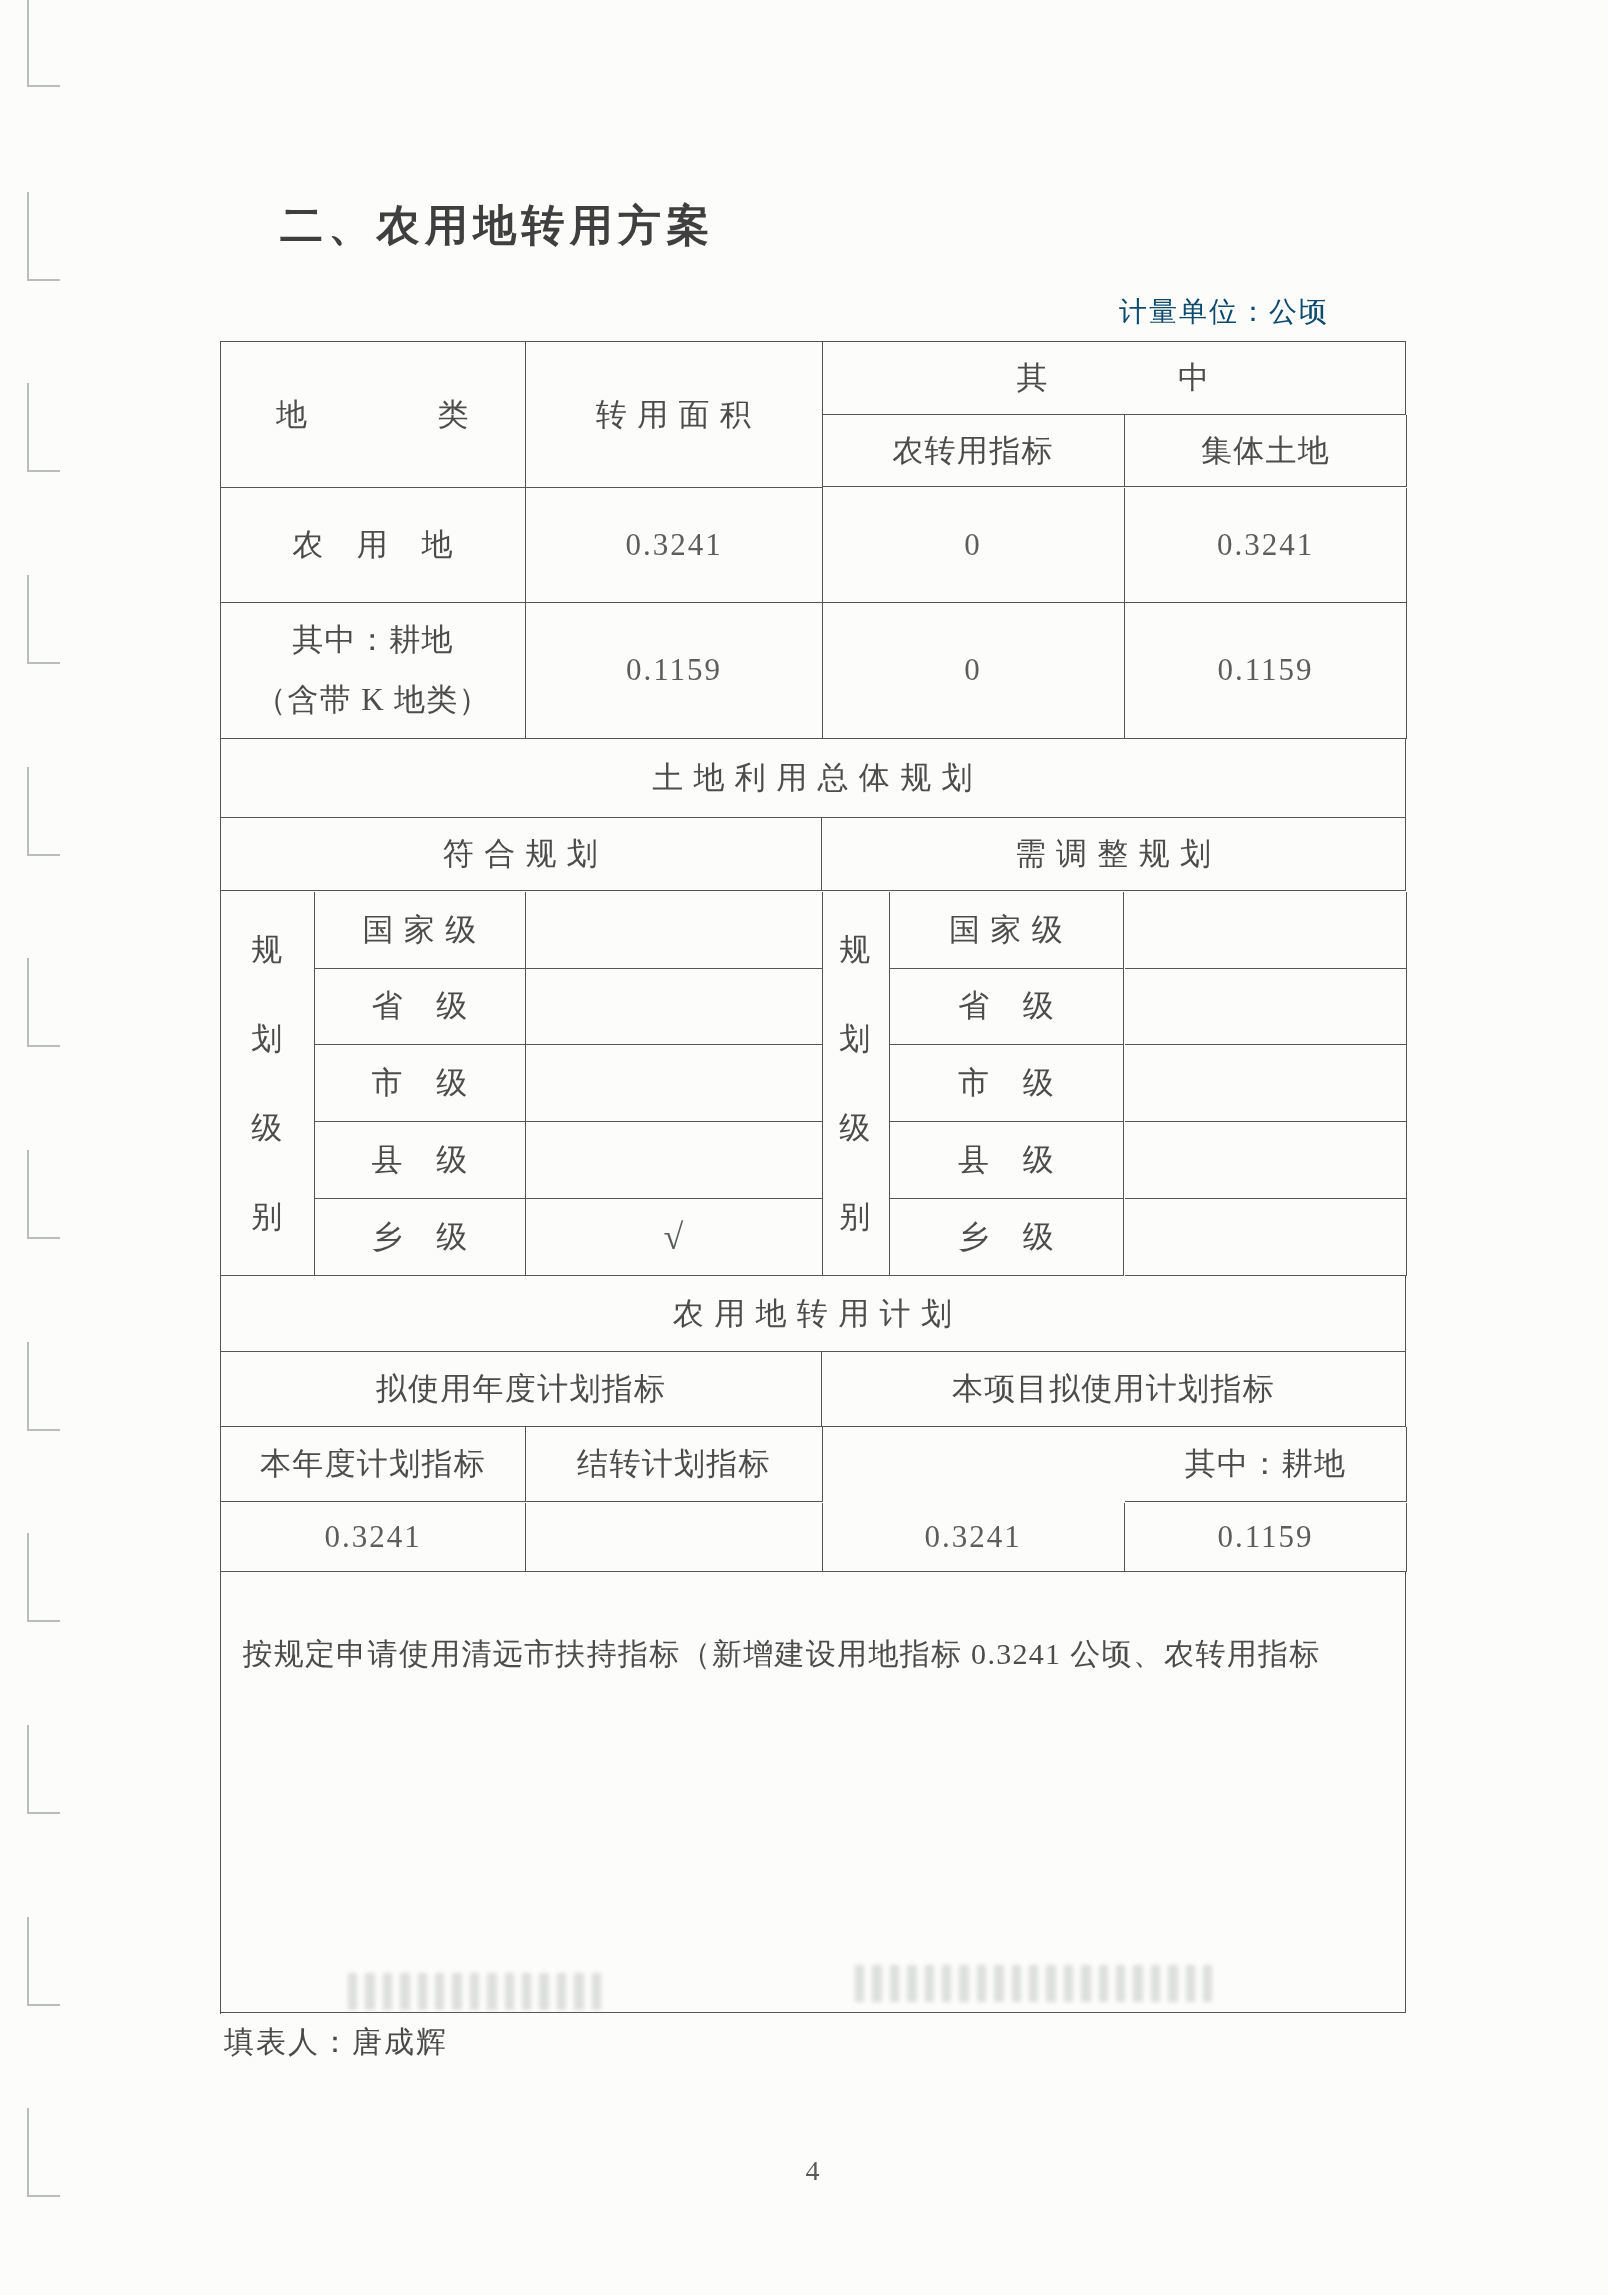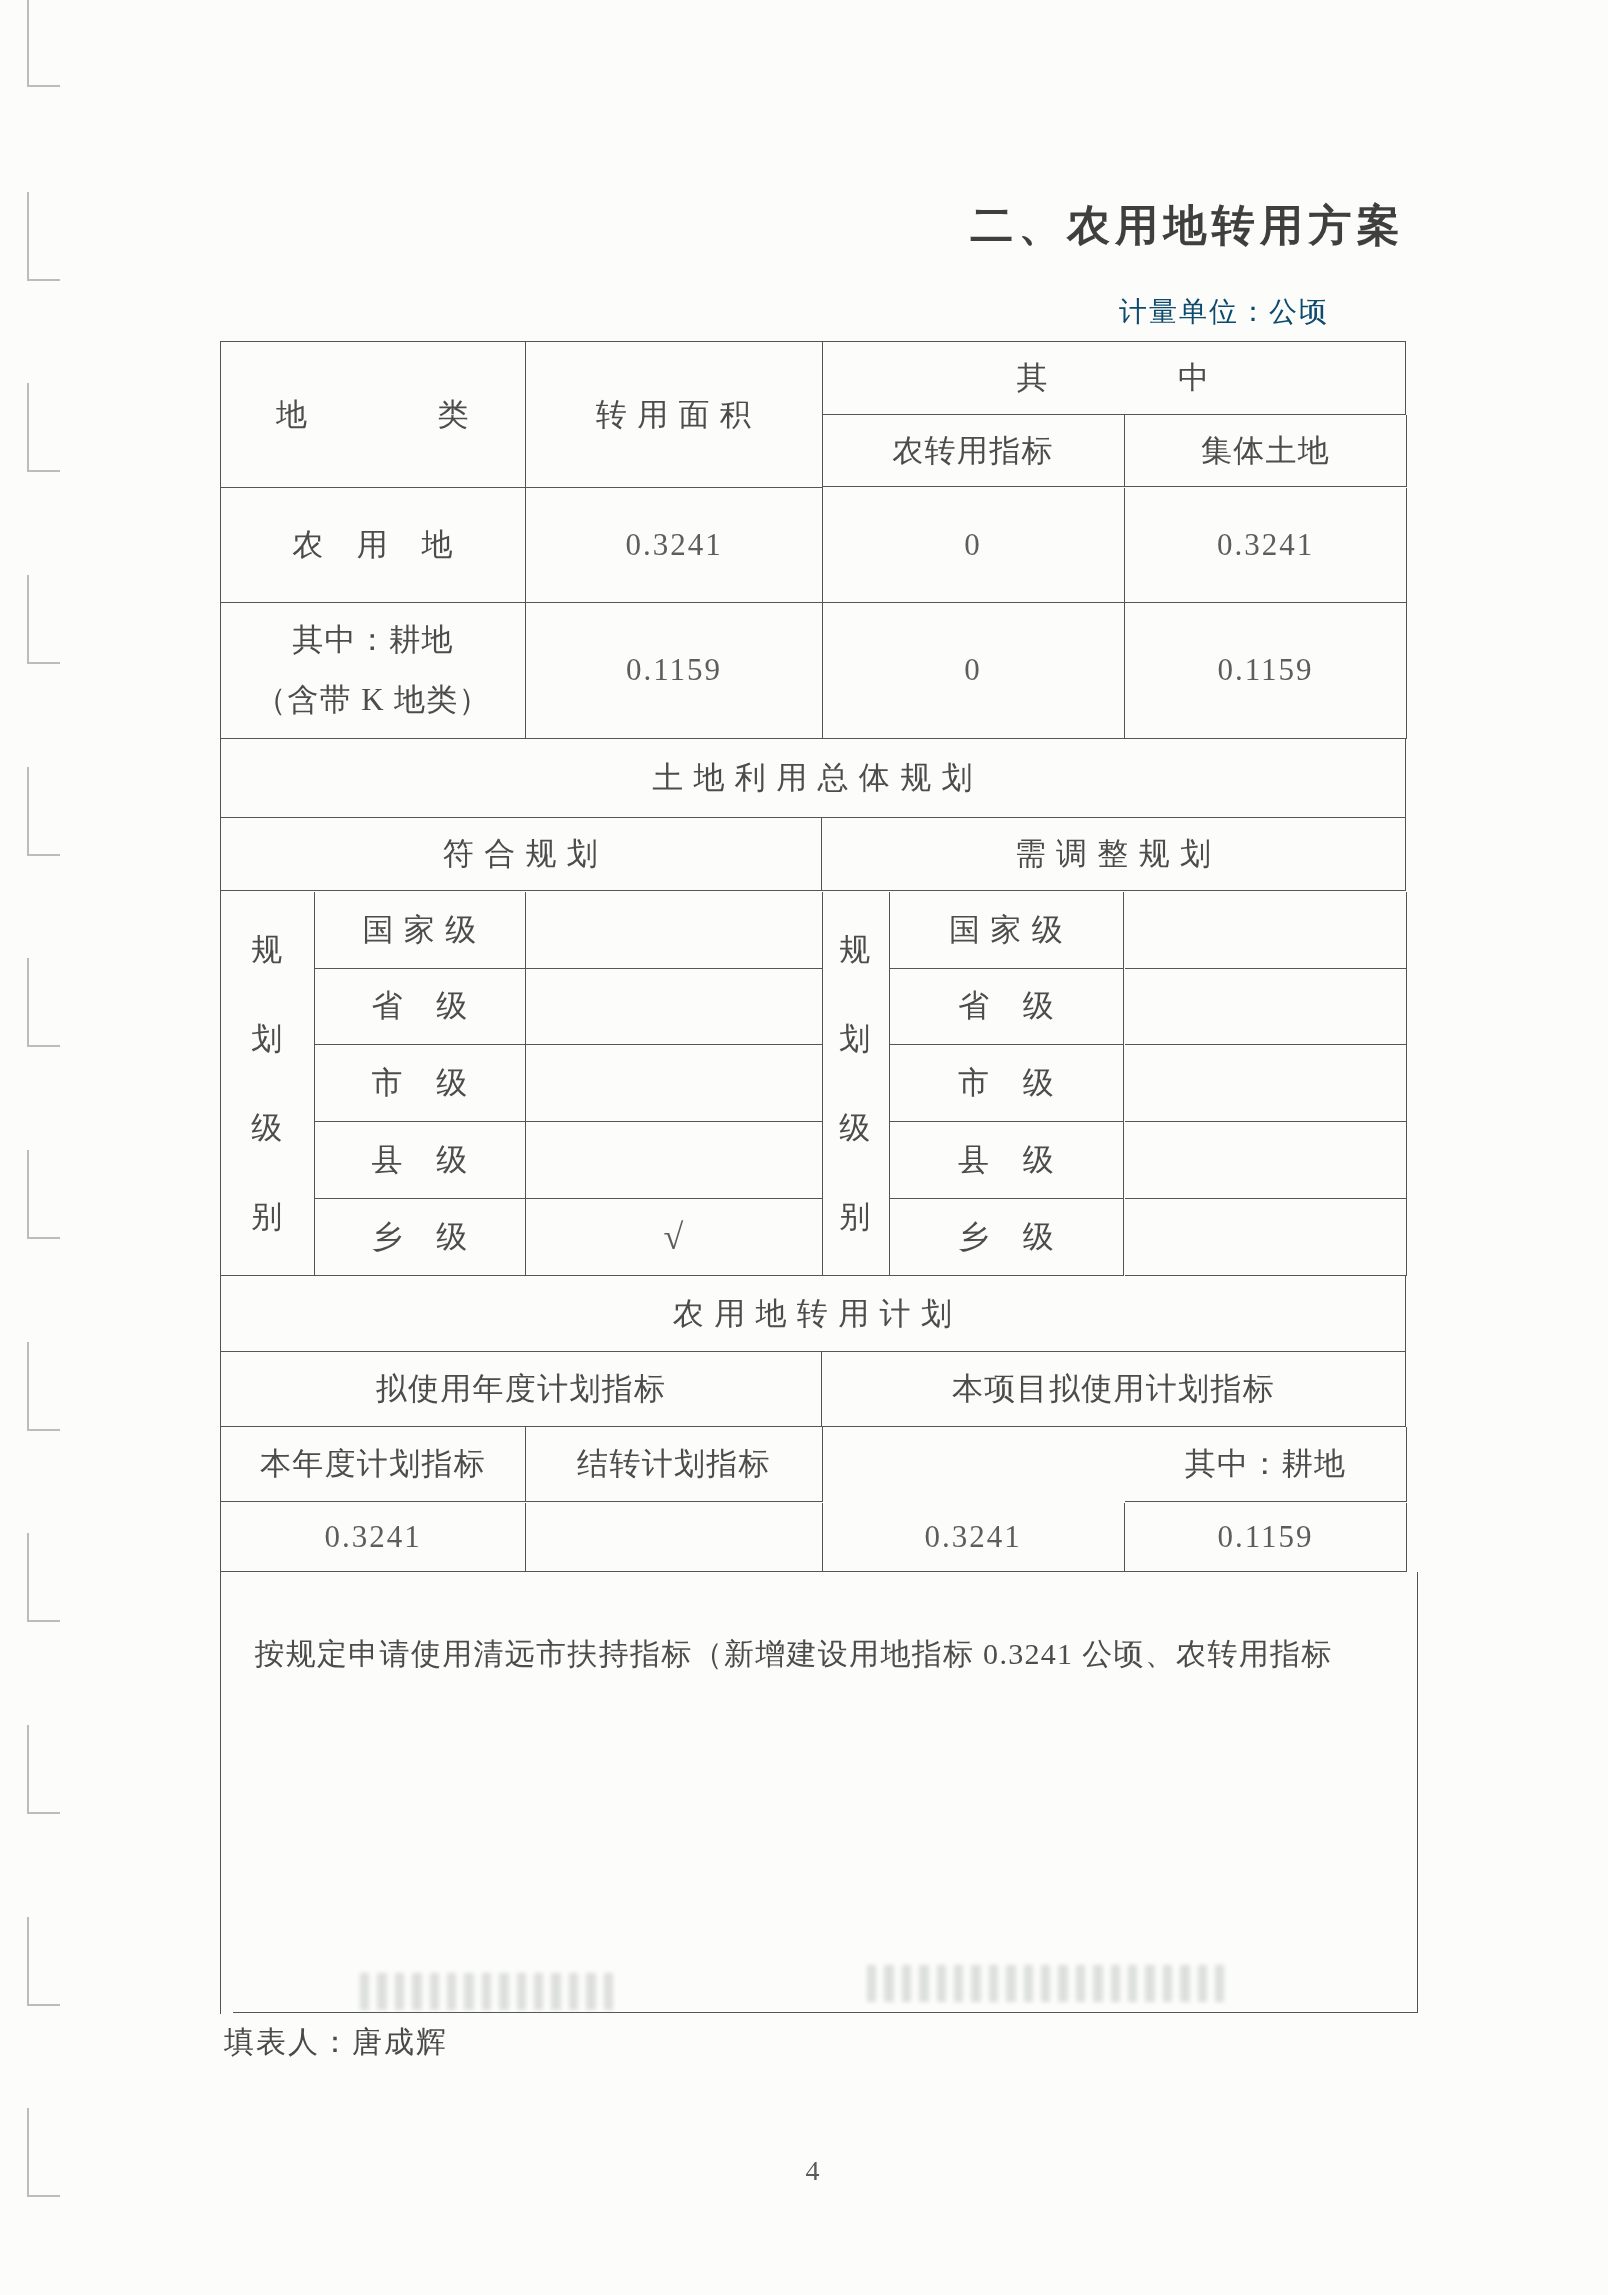--- a/index.html
+++ b/index.html
@@ -12,21 +12,21 @@
     overflow:hidden;
   }
   
   .mark{
     position:absolute;left:27px;width:31px;height:87px;
     border-left:2px solid #a3a8a6;border-bottom:2px solid #a3a8a6;
     opacity:.75;
   }
   .title{
     position:absolute;left:220px;top:197px;width:1185px;
-    text-align:right;text-indent:60px;
+    text-align:left;text-indent:60px;
     font-size:43px;font-weight:bold;letter-spacing:5.3px;color:#3f3f3f;
   }
   .unit{
     position:absolute;left:220px;top:293px;width:1109px;
     text-align:right;font-size:28px;letter-spacing:2px;color:#0c4a6e;
   }
   .table{
     position:absolute;left:220px;top:341px;width:1185px;height:1672px;
     border-top:1.3px solid #51564f;border-left:1.3px solid #51564f;
   }
@@ -152,21 +152,21 @@
 
     <div class="c" style="left:601px;top:1010px;width:584px;height:75px">本项目拟使用计划指标</div>
     <div class="c" style="left:305px;top:1085px;width:297px;height:75px">结转计划指标</div>
     <div class="c" style="left:904px;top:1085px;width:282px;height:75px">其中：耕地</div>
 
     <div class="c num" style="left:0;top:1161px;width:305px;height:69px">0.3241</div>
     <div class="c num" style="left:305px;top:1161px;width:297px;height:69px"></div>
     <div class="c num" style="left:601px;top:1161px;width:303px;height:69px">0.3241</div>
     <div class="c num" style="left:904px;top:1161px;width:282px;height:69px">0.1159</div>
 
-    <div class="c remark" style="left:12px;top:1230px;width:1185px;height:441px">
+    <div class="c remark" style="left:0;top:1230px;width:1185px;height:441px">
       <span class="remark-line">按规定申请使用清远市扶持指标（新增建设用地指标 0.3241 公顷、农转用指标</span>
       <i class="smudge" style="left:127px;top:401px;width:254px"></i>
       <i class="smudge" style="left:634px;top:393px;width:361px"></i>
     </div>
 
   </div>
 
   <div class="filler">填表人：唐成辉</div>
   <div class="pagenum">4</div>
 

